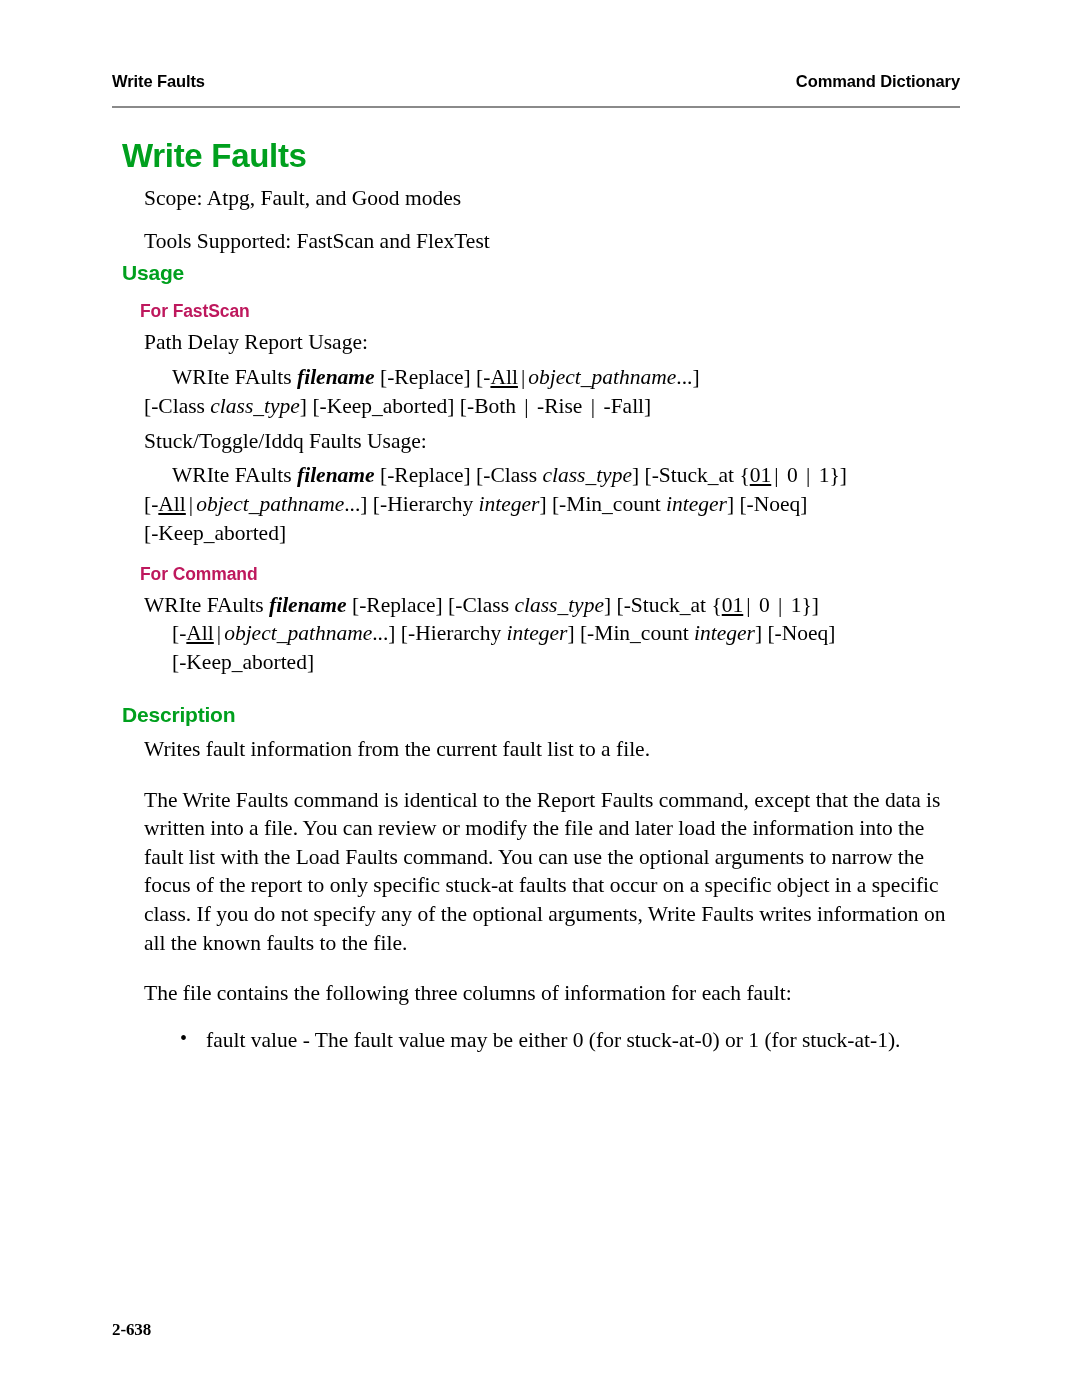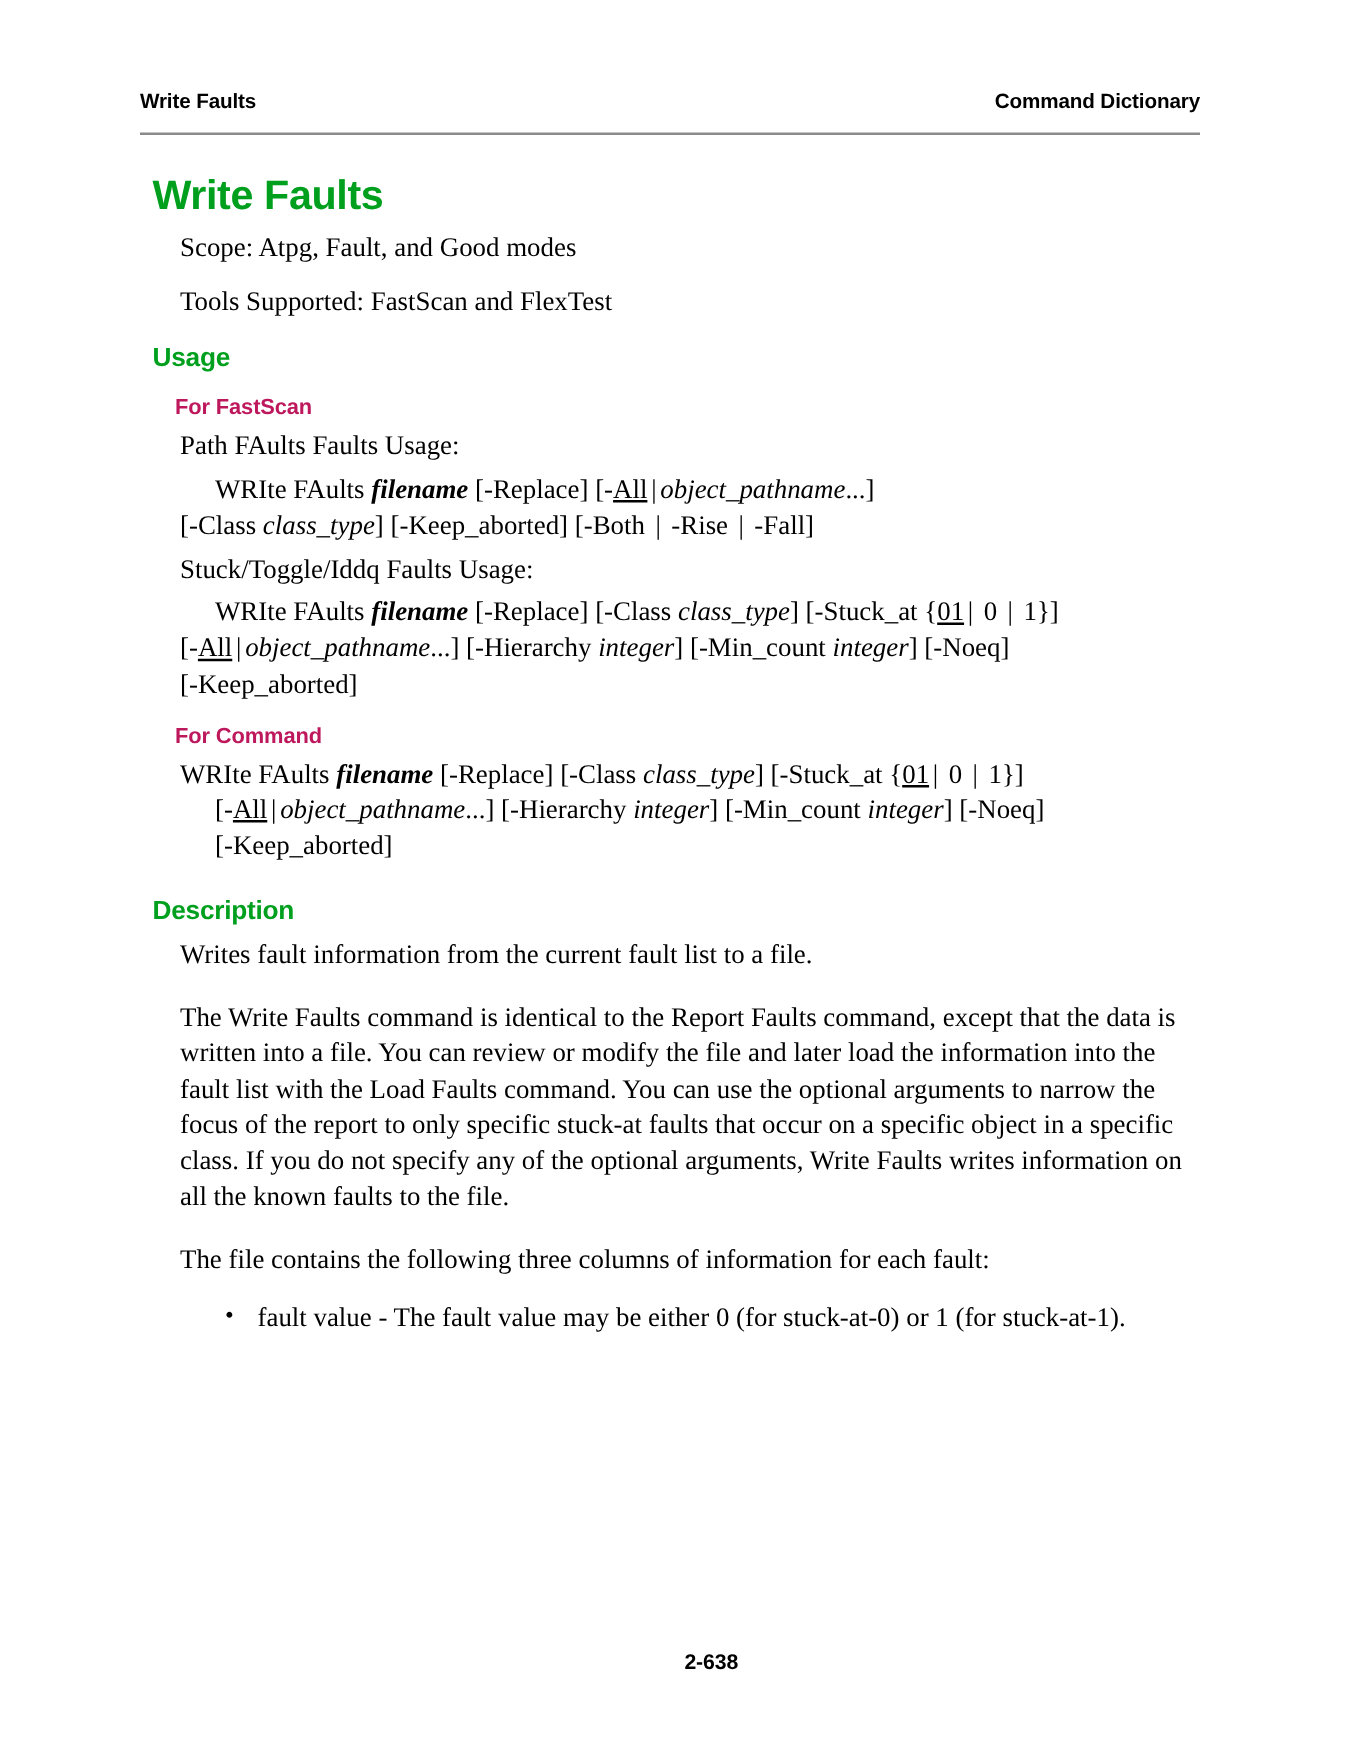--- a/index.html
+++ b/index.html
@@ -63,21 +63,21 @@
     margin: 0 0 10px 10px;
     letter-spacing: -0.3px;
     line-height: 1.1;
   }
 
   h2.sect {
     font-family: "Liberation Sans", sans-serif;
     font-weight: bold;
     font-size: 21px;
     color: #00A01E;
-    margin: 20px 0 8px 10px;
+    margin: 6px 0 8px 10px;
     letter-spacing: -0.2px;
   }
 
   h3.subsect {
     font-family: "Liberation Sans", sans-serif;
     font-weight: bold;
     font-size: 17.5px;
     color: #be185d;
     margin: 16px 0 6px 28px;
     letter-spacing: -0.1px;
@@ -130,26 +130,25 @@
     font-size: 20px;
   }
 
   
   .footer {
     position: absolute;
     left: 112px;
     top: 1320px;
     width: 848px;
     display: flex;
-    justify-content: center;
+    justify-content: flex-start;
     align-items: baseline;
-    font-family: Liberation Sans, sans-serif;
+    font-family: Liberation Serif, serif;
     font-size: 15.5px;
     letter-spacing: -0.1px;
-    margin-left: 33px;
   }
   .footer .pageno { font-weight: bold; font-size: 17px; }
   .footer .manual { font-weight: normal; margin-right: 0px; }
 </style>
 </head>
 <body>
 
 <div class="page">
 
   <div class="runhead">
@@ -162,21 +161,21 @@
 
     <h1 class="title">Write Faults</h1>
 
     <p class="body">Scope: Atpg, Fault, and Good modes</p>
     <p class="body tight">Tools Supported: FastScan and FlexTest</p>
 
     <h2 class="sect">Usage</h2>
 
     <h3 class="subsect">For FastScan</h3>
 
-    <p class="body tight">Path FAults Faults Usage:</p>
+    <p class="body tight">Path Delay Report Usage:</p>
 
     <div class="syn">
       <span class="ind1"><span>WRIte FAults </span><span class="b">filename</span><span> [-Replace] [-</span><span class="u">All</span><span class="bar">|</span><span class="i">object_pathname</span><span>...]</span></span>
       <span class="ind0"><span>[-Class </span><span class="i">class_type</span><span>] [-Keep_aborted] [-Both </span><span class="bar">|</span><span> -Rise </span><span class="bar">|</span><span> -Fall]</span></span>
     </div>
 
     <p class="body tight" style="margin-top:6px;">Stuck/Toggle/Iddq Faults Usage:</p>
 
     <div class="syn">
       <span class="ind1"><span>WRIte FAults </span><span class="b">filename</span><span> [-Replace] [-Class </span><span class="i">class_type</span><span>] [-Stuck_at {</span><span class="u">01</span><span class="bar">|</span><span> 0 </span><span class="bar">|</span><span> 1}]</span></span>

